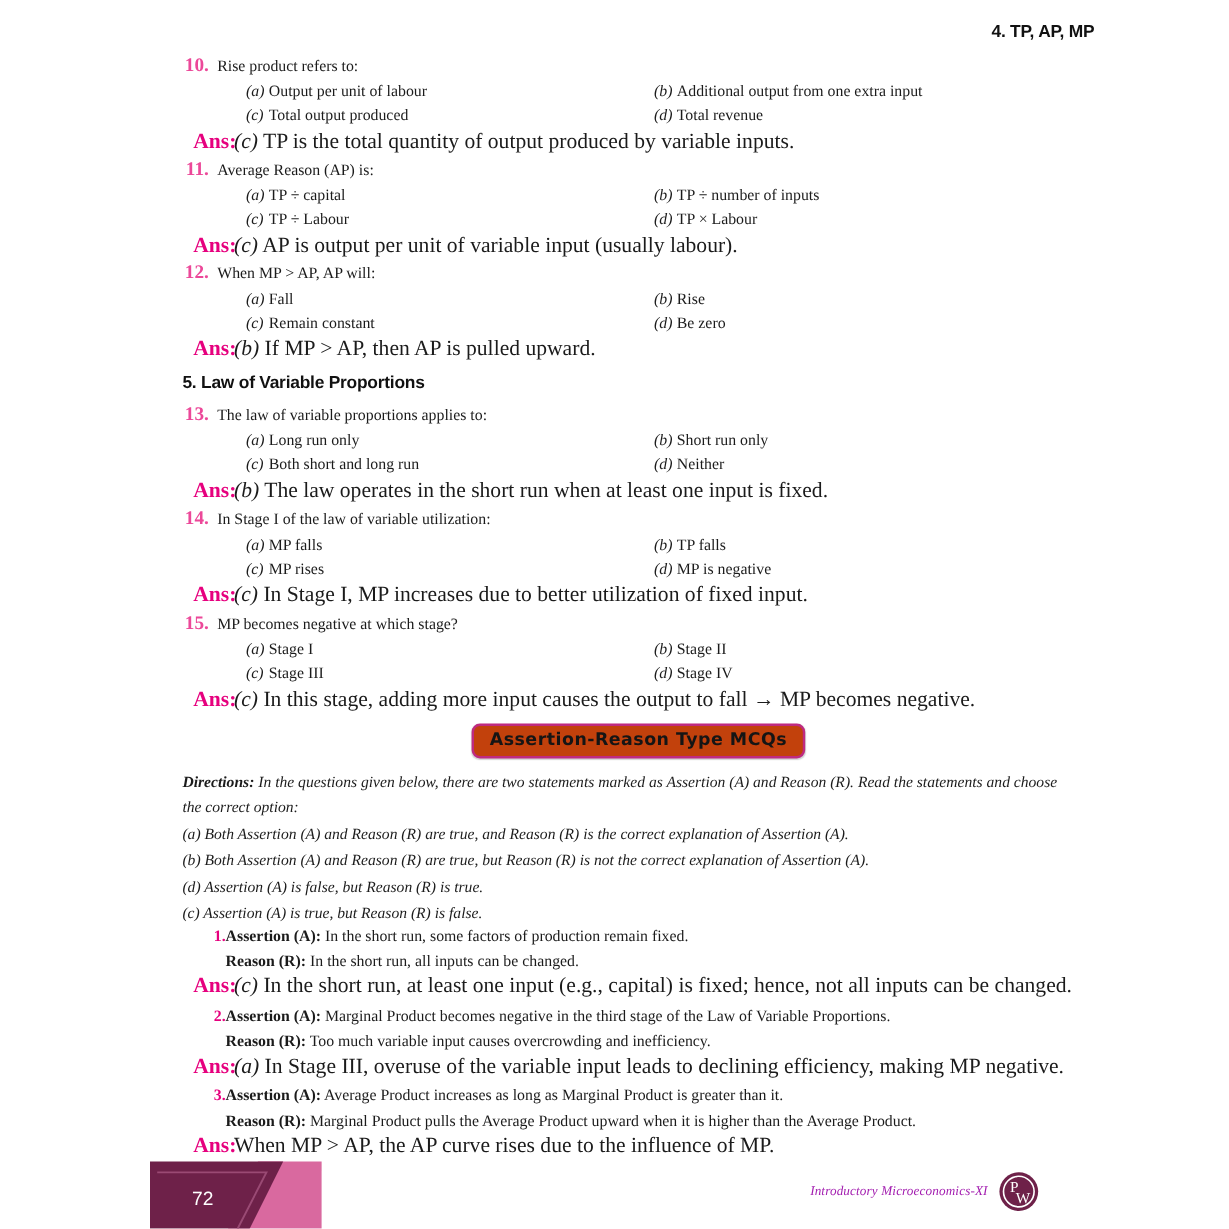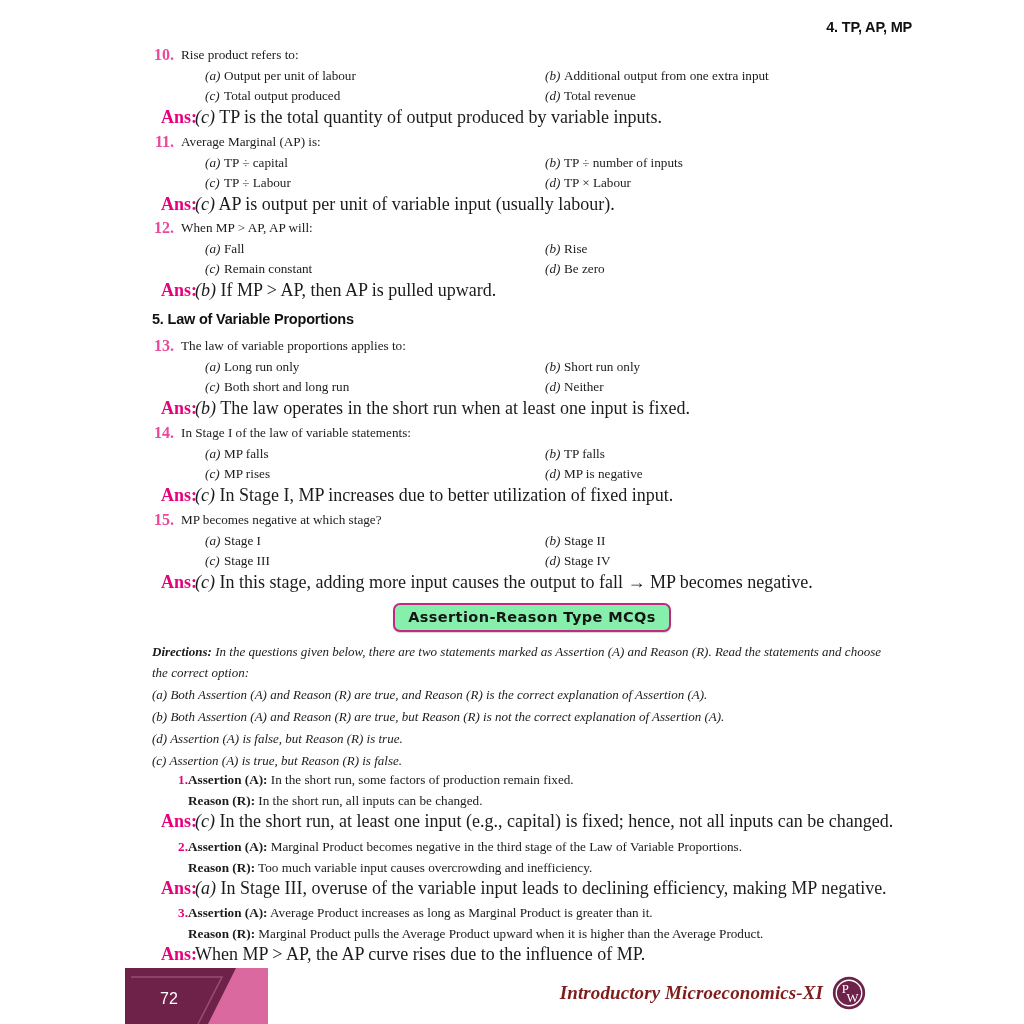--- a/index.html
+++ b/index.html
@@ -88,21 +88,21 @@
     margin-left: 47px;
   }
   .it { font-style: italic; }
 
   
   .badge-wrap {
     text-align: center;
   }
   .badge {
     display: inline-block;
-    background: #86efac;
+    background: #c2410c;
     border: 2.2px solid #bf2a80;
     border-radius: 7px;
     padding: 4px 13px 5px 13px;
     font-family: "DejaVu Sans", "Liberation Sans", sans-serif;
     font-weight: bold;
     font-size: 14.5px;
     letter-spacing: 0.4px;
     color: #151515;
     box-shadow: 0 1px 1px rgba(0,0,0,0.18);
   }
@@ -135,25 +135,24 @@
   .footer-right {
     position: absolute;
     right: 30px;
     bottom: 14px;
     display: flex;
     align-items: center;
     gap: 9px;
   }
   .book-title {
     font-family: "Liberation Serif", "DejaVu Serif", serif;
-    font-size: 19px;
-    color: #7f1d1d;
+    font-size: 11px;
+    color: #a21caf;
     letter-spacing: 0.1px;
     font-style: italic;
-    font-weight: bold;
   }
   .pw-logo {
     width: 34px;
     height: 34px;
   }
 </style>
 </head>
 <body>
 
 <div class="page">
@@ -177,21 +176,21 @@
     </div>
     <div class="ansrow">
       <span class="anslbl">Ans:</span>
       <span class="anstext"><span class="it">(c)</span> <span>TP is the total quantity of output produced by variable inputs.</span></span>
     </div>
   </div>
 
   <div style="position:absolute; left:148px; top:132px; width:770px;">
     <div class="qrow">
       <span class="qnum">11.</span>
-      <span class="qtext">Average Marginal (AP) is:</span>
+      <span class="qtext">Average Reason (AP) is:</span>
     </div>
     <div class="opts">
       <span class="opt-l"><span class="ol">(a)</span><span>TP ÷ capital</span></span>
       <span class="opt-r"><span class="ol">(b)</span><span>TP ÷ number of inputs</span></span>
     </div>
     <div class="opts">
       <span class="opt-l"><span class="ol">(c)</span><span>TP ÷ Labour</span></span>
       <span class="opt-r"><span class="ol">(d)</span><span>TP × Labour</span></span>
     </div>
     <div class="ansrow">
@@ -238,21 +237,21 @@
     </div>
     <div class="ansrow">
       <span class="anslbl">Ans:</span>
       <span class="anstext"><span class="it">(b)</span> <span>The law operates in the short run when at least one input is fixed.</span></span>
     </div>
   </div>
 
   <div style="position:absolute; left:148px; top:423px; width:770px;">
     <div class="qrow">
       <span class="qnum">14.</span>
-      <span class="qtext">In Stage I of the law of variable statements:</span>
+      <span class="qtext">In Stage I of the law of variable utilization:</span>
     </div>
     <div class="opts">
       <span class="opt-l"><span class="ol">(a)</span><span>MP falls</span></span>
       <span class="opt-r"><span class="ol">(b)</span><span>TP falls</span></span>
     </div>
     <div class="opts">
       <span class="opt-l"><span class="ol">(c)</span><span>MP rises</span></span>
       <span class="opt-r"><span class="ol">(d)</span><span>MP is negative</span></span>
     </div>
     <div class="ansrow">

